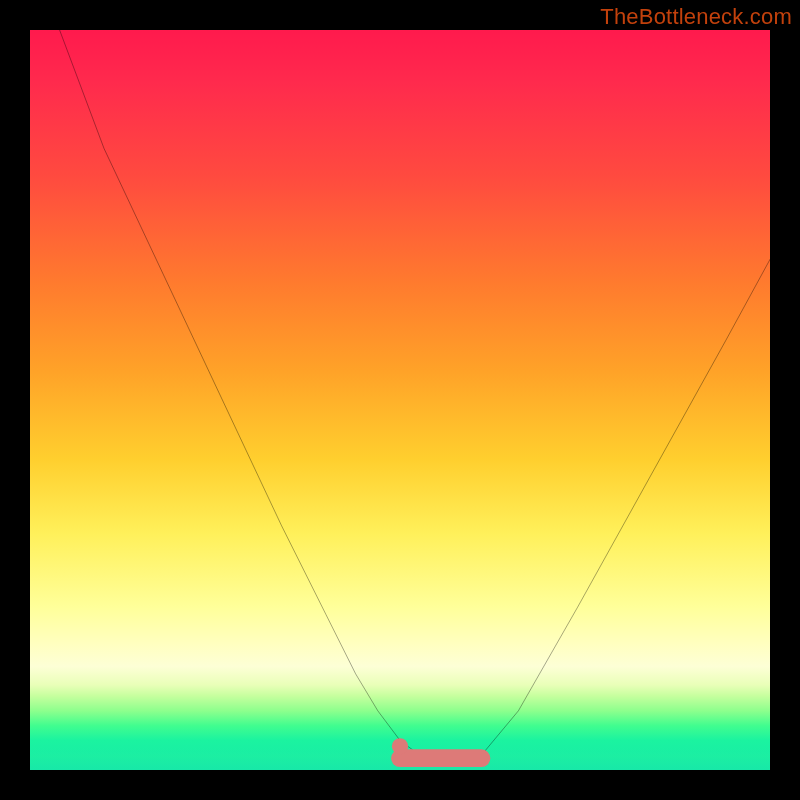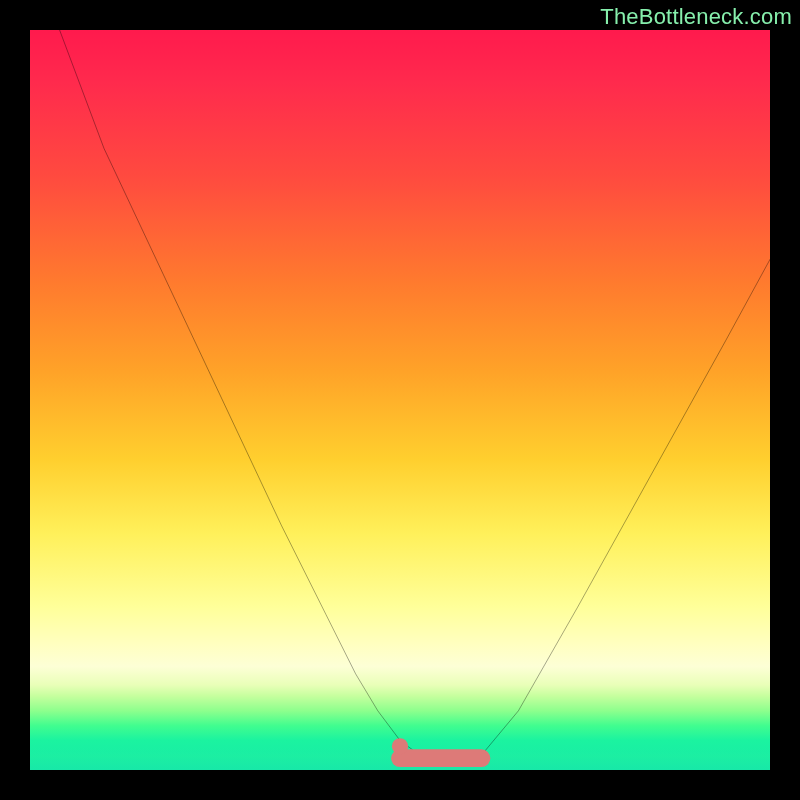--- a/index.html
+++ b/index.html
@@ -68,21 +68,21 @@
     position: absolute;
     left: 0;
     top: 0;
     width: 100%;
     height: 100%;
   }
   .watermark {
     position: absolute;
     top: 4px;
     right: 8px;
-    color: #86efac;
+    color: #c2410c;
     font-size: 22px;
     font-weight: 500;
     letter-spacing: 0.2px;
     user-select: none;
   }
 </style>
 </head>
 <body>
 
 <div class="frame">

